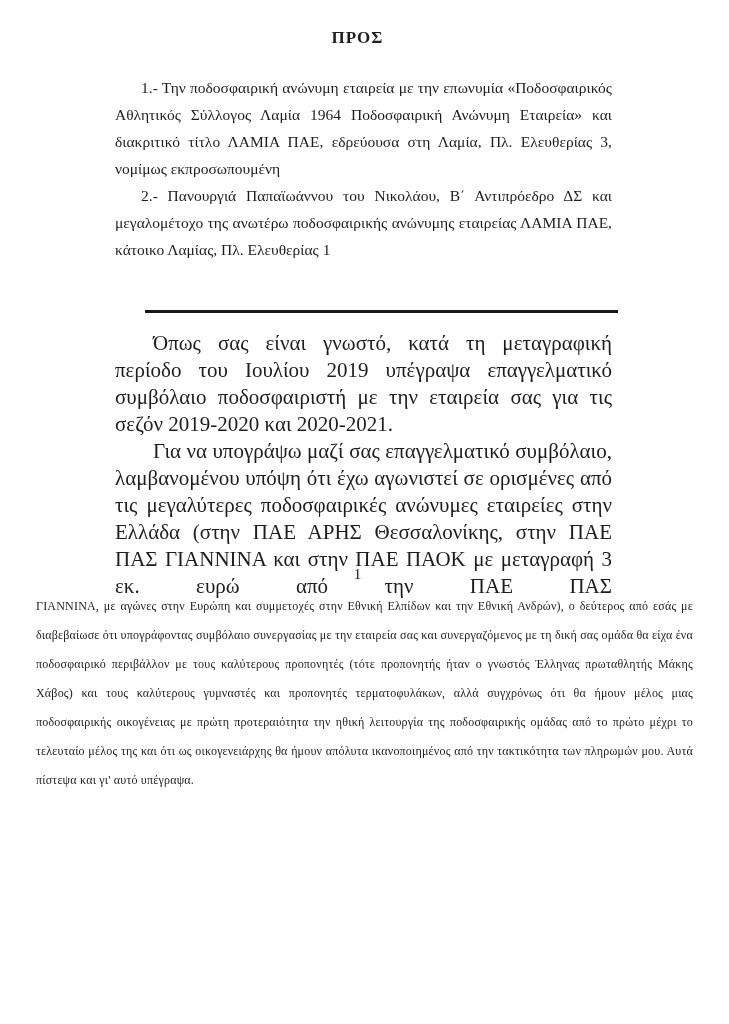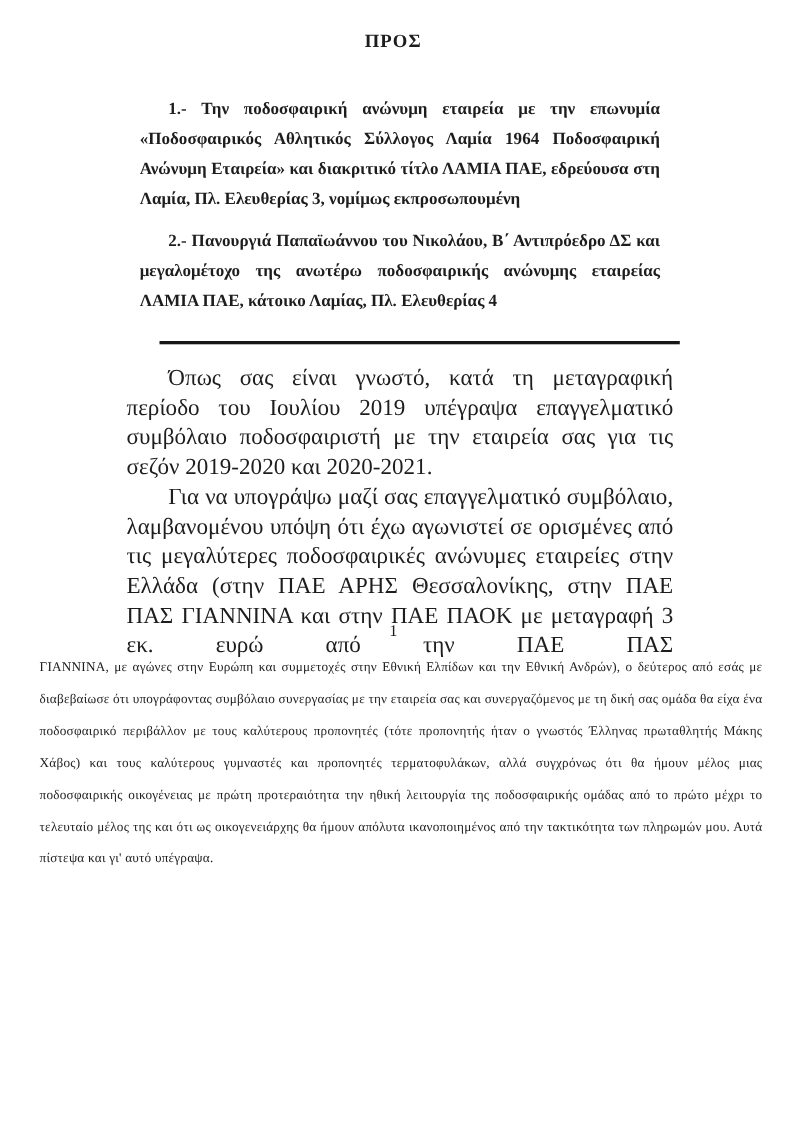--- a/index.html
+++ b/index.html
@@ -34,23 +34,22 @@
   .recipients {
     position: absolute;
     top: 74px;
     left: 115px;
     width: 497px;
     font-size: 15.5px;
     line-height: 27px;
     text-align: justify;
   }
   .recipient {
-    margin: 12px;
+    margin: 0;
     text-indent: 26px;
-    font-weight: bold;
   }
   .rule {
     position: absolute;
     top: 310px;
     left: 145px;
     width: 473px;
     height: 3px;
     background: #161616;
   }
   .body-paragraphs {
@@ -91,21 +90,21 @@
 </style>
 </head>
 <body>
 
 <div class="page">
 
   <h1 class="heading">ΠΡΟΣ</h1>
 
   <div class="recipients">
     <p class="recipient">1.- Την ποδοσφαιρική ανώνυμη εταιρεία με την επωνυμία «Ποδοσφαιρικός Αθλητικός Σύλλογος Λαμία 1964 Ποδοσφαιρική Ανώνυμη Εταιρεία» και διακριτικό τίτλο ΛΑΜΙΑ ΠΑΕ, εδρεύουσα στη Λαμία, Πλ. Ελευθερίας 3, νομίμως εκπροσωπουμένη</p>
-    <p class="recipient">2.- Πανουργιά Παπαϊωάννου του Νικολάου, Β΄ Αντιπρόεδρο ΔΣ και μεγαλομέτοχο της ανωτέρω ποδοσφαιρικής ανώνυμης εταιρείας ΛΑΜΙΑ ΠΑΕ, κάτοικο Λαμίας, Πλ. Ελευθερίας 4</p>
+    <p class="recipient">2.- Πανουργιά Παπαϊωάννου του Νικολάου, Β΄ Αντιπρόεδρο ΔΣ και μεγαλομέτοχο της ανωτέρω ποδοσφαιρικής ανώνυμης εταιρείας ΛΑΜΙΑ ΠΑΕ, κάτοικο Λαμίας, Πλ. Ελευθερίας 1</p>
   </div>
 
   <div class="rule"></div>
 
   <div class="body-paragraphs">
     <p class="para">Όπως σας είναι γνωστό, κατά τη μεταγραφική περίοδο του Ιουλίου 2019 υπέγραψα επαγγελματικό συμβόλαιο ποδοσφαιριστή με την εταιρεία σας για τις σεζόν 2019-2020 και 2020-2021.</p>
     <p class="para justify-last">Για να υπογράψω μαζί σας επαγγελματικό συμβόλαιο, λαμβανομένου υπόψη ότι έχω αγωνιστεί σε ορισμένες από τις μεγαλύτερες ποδοσφαιρικές ανώνυμες εταιρείες στην Ελλάδα (στην ΠΑΕ ΑΡΗΣ Θεσσαλονίκης, στην ΠΑΕ ΠΑΣ ΓΙΑΝΝΙΝΑ και στην ΠΑΕ ΠΑΟΚ με μεταγραφή 3 εκ. ευρώ από την ΠΑΕ ΠΑΣ</p>
   </div>
 
   <div class="page-number">1</div>

